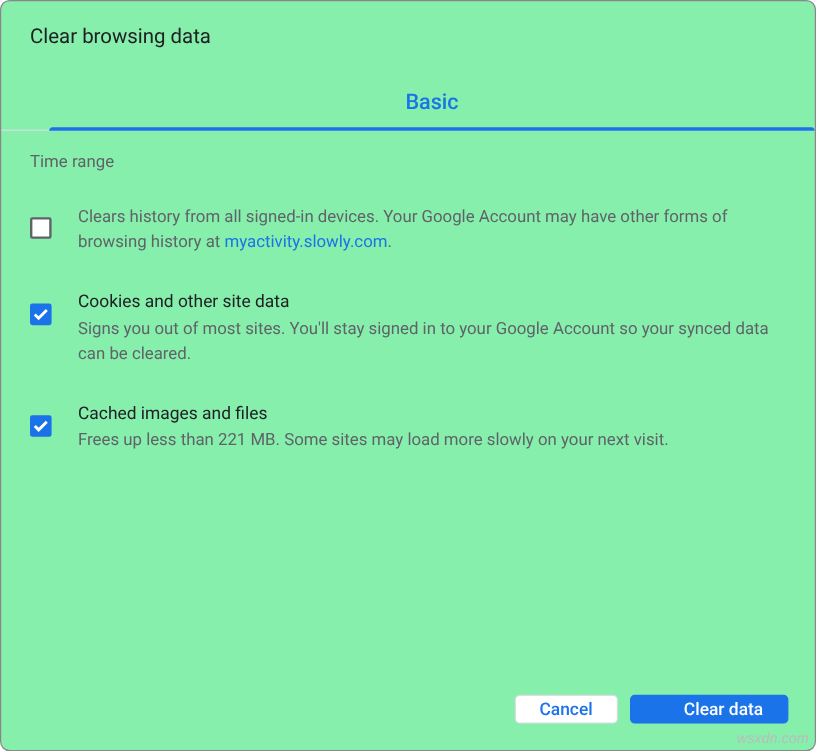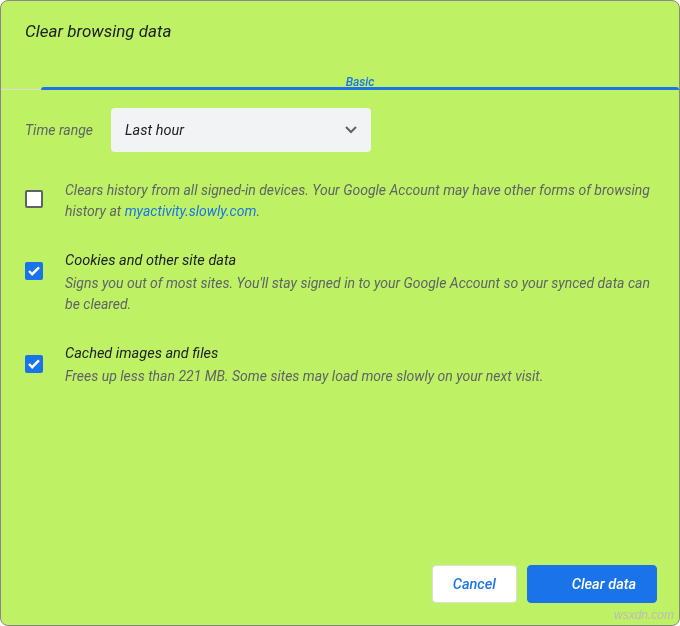--- a/index.html
+++ b/index.html
@@ -11,41 +11,40 @@
       color: #202124;
     }
     .dialog {
       width: 680px;
       height: 626px;
       border: 1px solid #888;
       border-radius: 8px;
       overflow: hidden;
       display: flex;
       flex-direction: column;
-      background: #bef264;
-      font-style: italic;
+      background: #86efac;
     }
     .header {
       padding: 20px 24px 8px 24px;
     }
     .title {
       font-size: 17px;
       color: #202124;
       font-weight: 400;
     }
     .tabs {
       display: flex;
       border-bottom: 1px solid #dadce0;
       margin-top: 12px;
     }
     .tab {
       flex: 1;
       text-align: center;
-      padding: 14px 0 0 0;
-      font-size: 12px;
+      padding: 14px 0 12px 0;
+      font-size: 18px;
       font-weight: 500;
       cursor: pointer;
       color: #5f6368;
       position: relative;
       margin-left: 40px;
     }
     .tab.active {
       color: #1a73e8;
     }
     .tab.active::after {
@@ -125,21 +124,21 @@
       color: #1a73e8;
       text-decoration: none;
     }
     .footer {
       display: flex;
       justify-content: flex-end;
       gap: 10px;
       padding: 18px 22px 22px 22px;
     }
     .btn {
-      height: 38px;
+      height: 24px;
       padding: 0 20px;
       border-radius: 4px;
       font-size: 14.5px;
       font-weight: 500;
       cursor: pointer;
       display: inline-flex;
       align-items: center;
       justify-content: center;
     }
     .btn-secondary {
@@ -172,28 +171,20 @@
   </div>
 
   <div class="tabs">
     <div class="tab active">Basic</div>
   </div>
 
   <div class="content">
 
     <div class="time-row">
       <div class="time-label">Time range</div>
-      <div class="select">
-        <span>Last hour</span>
-        <span class="dropdown-icon">
-          <svg width="12" height="8" viewBox="0 0 12 8">
-              <path d="M1 1l5 5 5-5" fill="none" stroke="#5f6368" stroke-width="2"></path>
-            </svg>
-        </span>
-      </div>
     </div>
 
     <div class="option-row">
       <div class="checkbox unchecked"></div>
       <div class="opt-text">
         <div class="opt-desc">
           <span>Clears history from all signed-in devices. Your Google Account may have other forms of browsing history at </span><a href="#">myactivity.slowly.com</a><span>.</span>
         </div>
       </div>
     </div>

